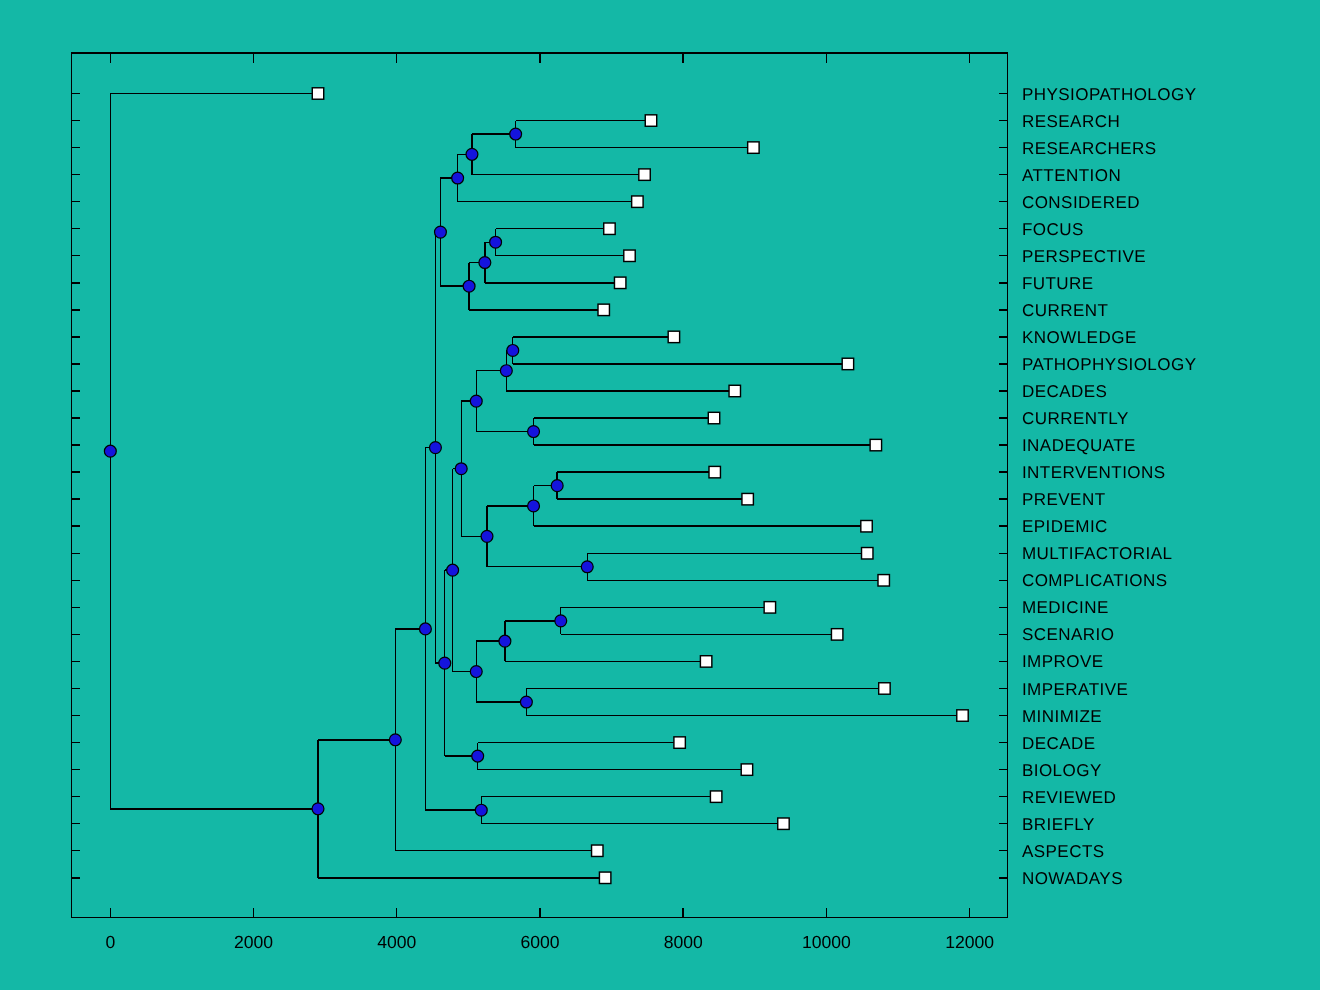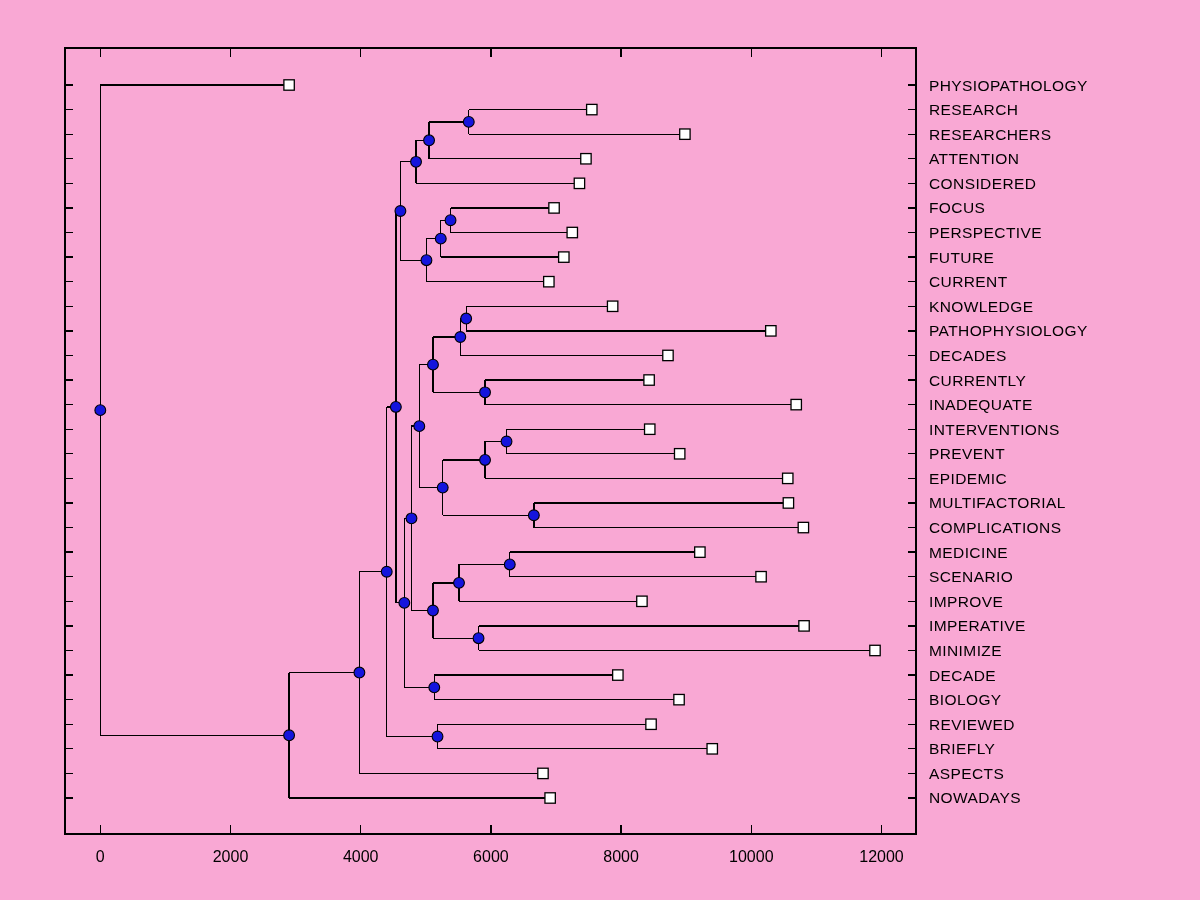--- a/index.html
+++ b/index.html
@@ -1,17 +1,17 @@
 <!DOCTYPE html>
 <html><head>
 <meta charset="utf-8">
 <style>
   html,body{margin:0;padding:0;background:#ffffff;}
   body{width:1200px;height:900px;position:relative;font-family:"Liberation Sans",sans-serif;}
-  #figure{position:absolute;left:0;top:0;width:1200px;height:900px;background:#f9a8d4;}
+  #figure{position:absolute;left:0;top:0;width:1200px;height:900px;background:#14b8a6;}
   svg text{font-family:"Liberation Sans","DejaVu Sans",sans-serif;fill:#000;}
   .leaf-label{font-size:15.5px;letter-spacing:0.4px;}
   .tick-label{font-size:16px;}
 </style>
 </head>
 <body>
 
 <div id="figure">
   <svg id="plot" width="1200" height="900" viewBox="0 0 1200 900">
     <g id="g-box">

